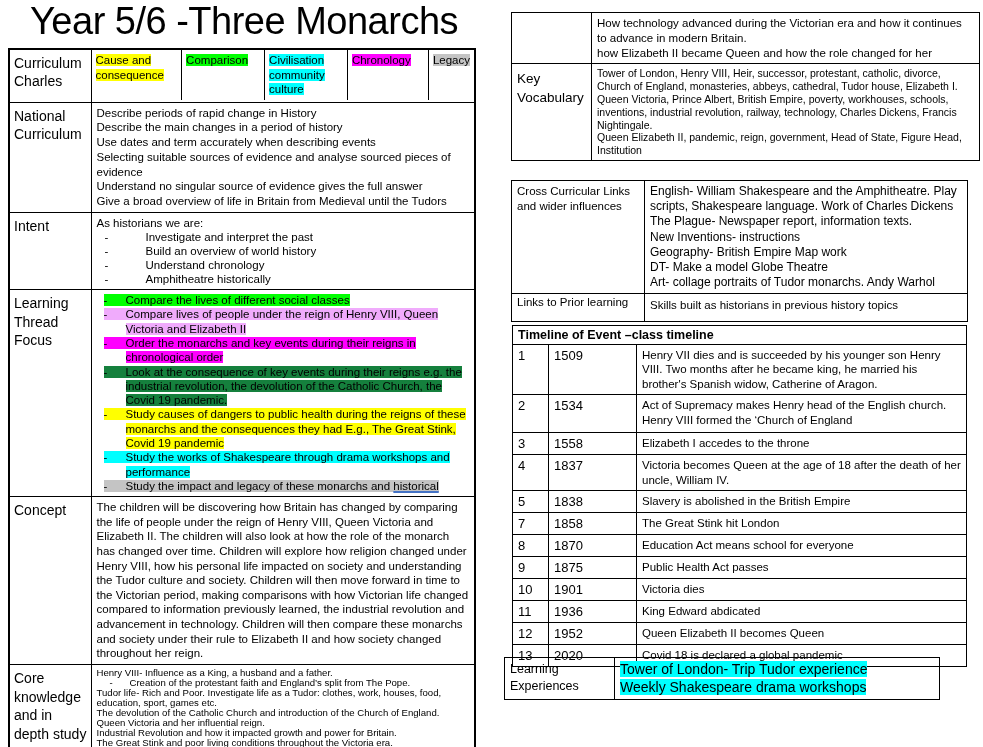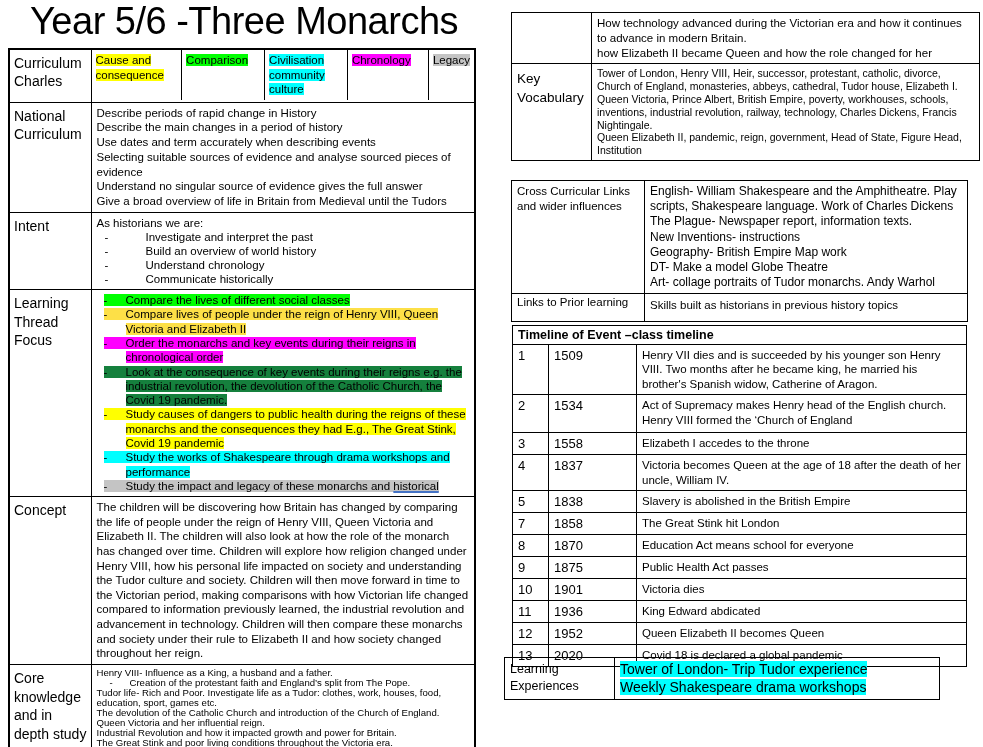--- a/index.html
+++ b/index.html
@@ -97,29 +97,29 @@
     </td>
   </tr>
 
   <tr style="height:71px">
     <td class="lbl">Intent</td>
     <td>
       <div class="intent-intro">As historians we are:</div>
       <div class="intent-item"><span class="dash">-</span><span>Investigate and interpret the past</span></div>
       <div class="intent-item"><span class="dash">-</span><span>Build an overview of world history</span></div>
       <div class="intent-item"><span class="dash">-</span><span>Understand chronology</span></div>
-      <div class="intent-item"><span class="dash">-</span><span>Communicate historically</span></div>
+      <div class="intent-item"><span class="dash">-</span><span>Amphitheatre historically</span></div>
     </td>
   </tr>
 
   <tr style="height:206px">
     <td class="lbl">Learning Thread Focus</td>
     <td>
       <div class="ltf-item"><span class="hl" data-bg="highlight_green" style="background-color: rgb(0, 255, 0);"><span class="dash">-</span><span>Compare the lives of different social classes</span></span></div>
-      <div class="ltf-item"><span class="hl" data-bg="highlight_green" style="background-color: #fde047;"><span class="dash">-</span><span>Compare lives of people under the reign of Henry VIII, Queen Victoria and Elizabeth II</span></span></div>
+      <div class="ltf-item"><span class="hl" data-bg="highlight_green" style="background-color: #f0abfc;"><span class="dash">-</span><span>Compare lives of people under the reign of Henry VIII, Queen Victoria and Elizabeth II</span></span></div>
       <div class="ltf-item"><span class="hl" data-bg="highlight_magenta" style="background-color: rgb(255, 0, 255);"><span class="dash">-</span><span>Order the monarchs and key events during their reigns in chronological order</span></span></div>
       <div class="ltf-item"><span class="hl" data-bg="highlight_yellow" style="background-color: #15803d;"><span class="dash">-</span><span>Look at the consequence of key events during their reigns e.g. the industrial revolution, the devolution of the Catholic Church, the Covid 19 pandemic.</span></span></div>
       <div class="ltf-item"><span class="hl" data-bg="highlight_yellow" style="background-color: rgb(255, 255, 0);"><span class="dash">-</span><span>Study causes of dangers to public health during the reigns of these monarchs and the consequences they had E.g., The Great Stink, Covid 19 pandemic</span></span></div>
       <div class="ltf-item"><span class="hl" data-bg="highlight_cyan" style="background-color: rgb(0, 255, 255);"><span class="dash">-</span><span>Study the works of Shakespeare through drama workshops and performance</span></span></div>
       <div class="ltf-item"><span class="hl" data-bg="highlight_gray" style="background-color: rgb(196, 196, 196);"><span class="dash">-</span><span>Study the impact and legacy of these monarchs and </span><span class="ul-word" style="text-decoration-color: rgb(68, 114, 196);">historical</span></span></div>
     </td>
   </tr>
 
   <tr style="height:168px">
     <td class="lbl">Concept</td>

